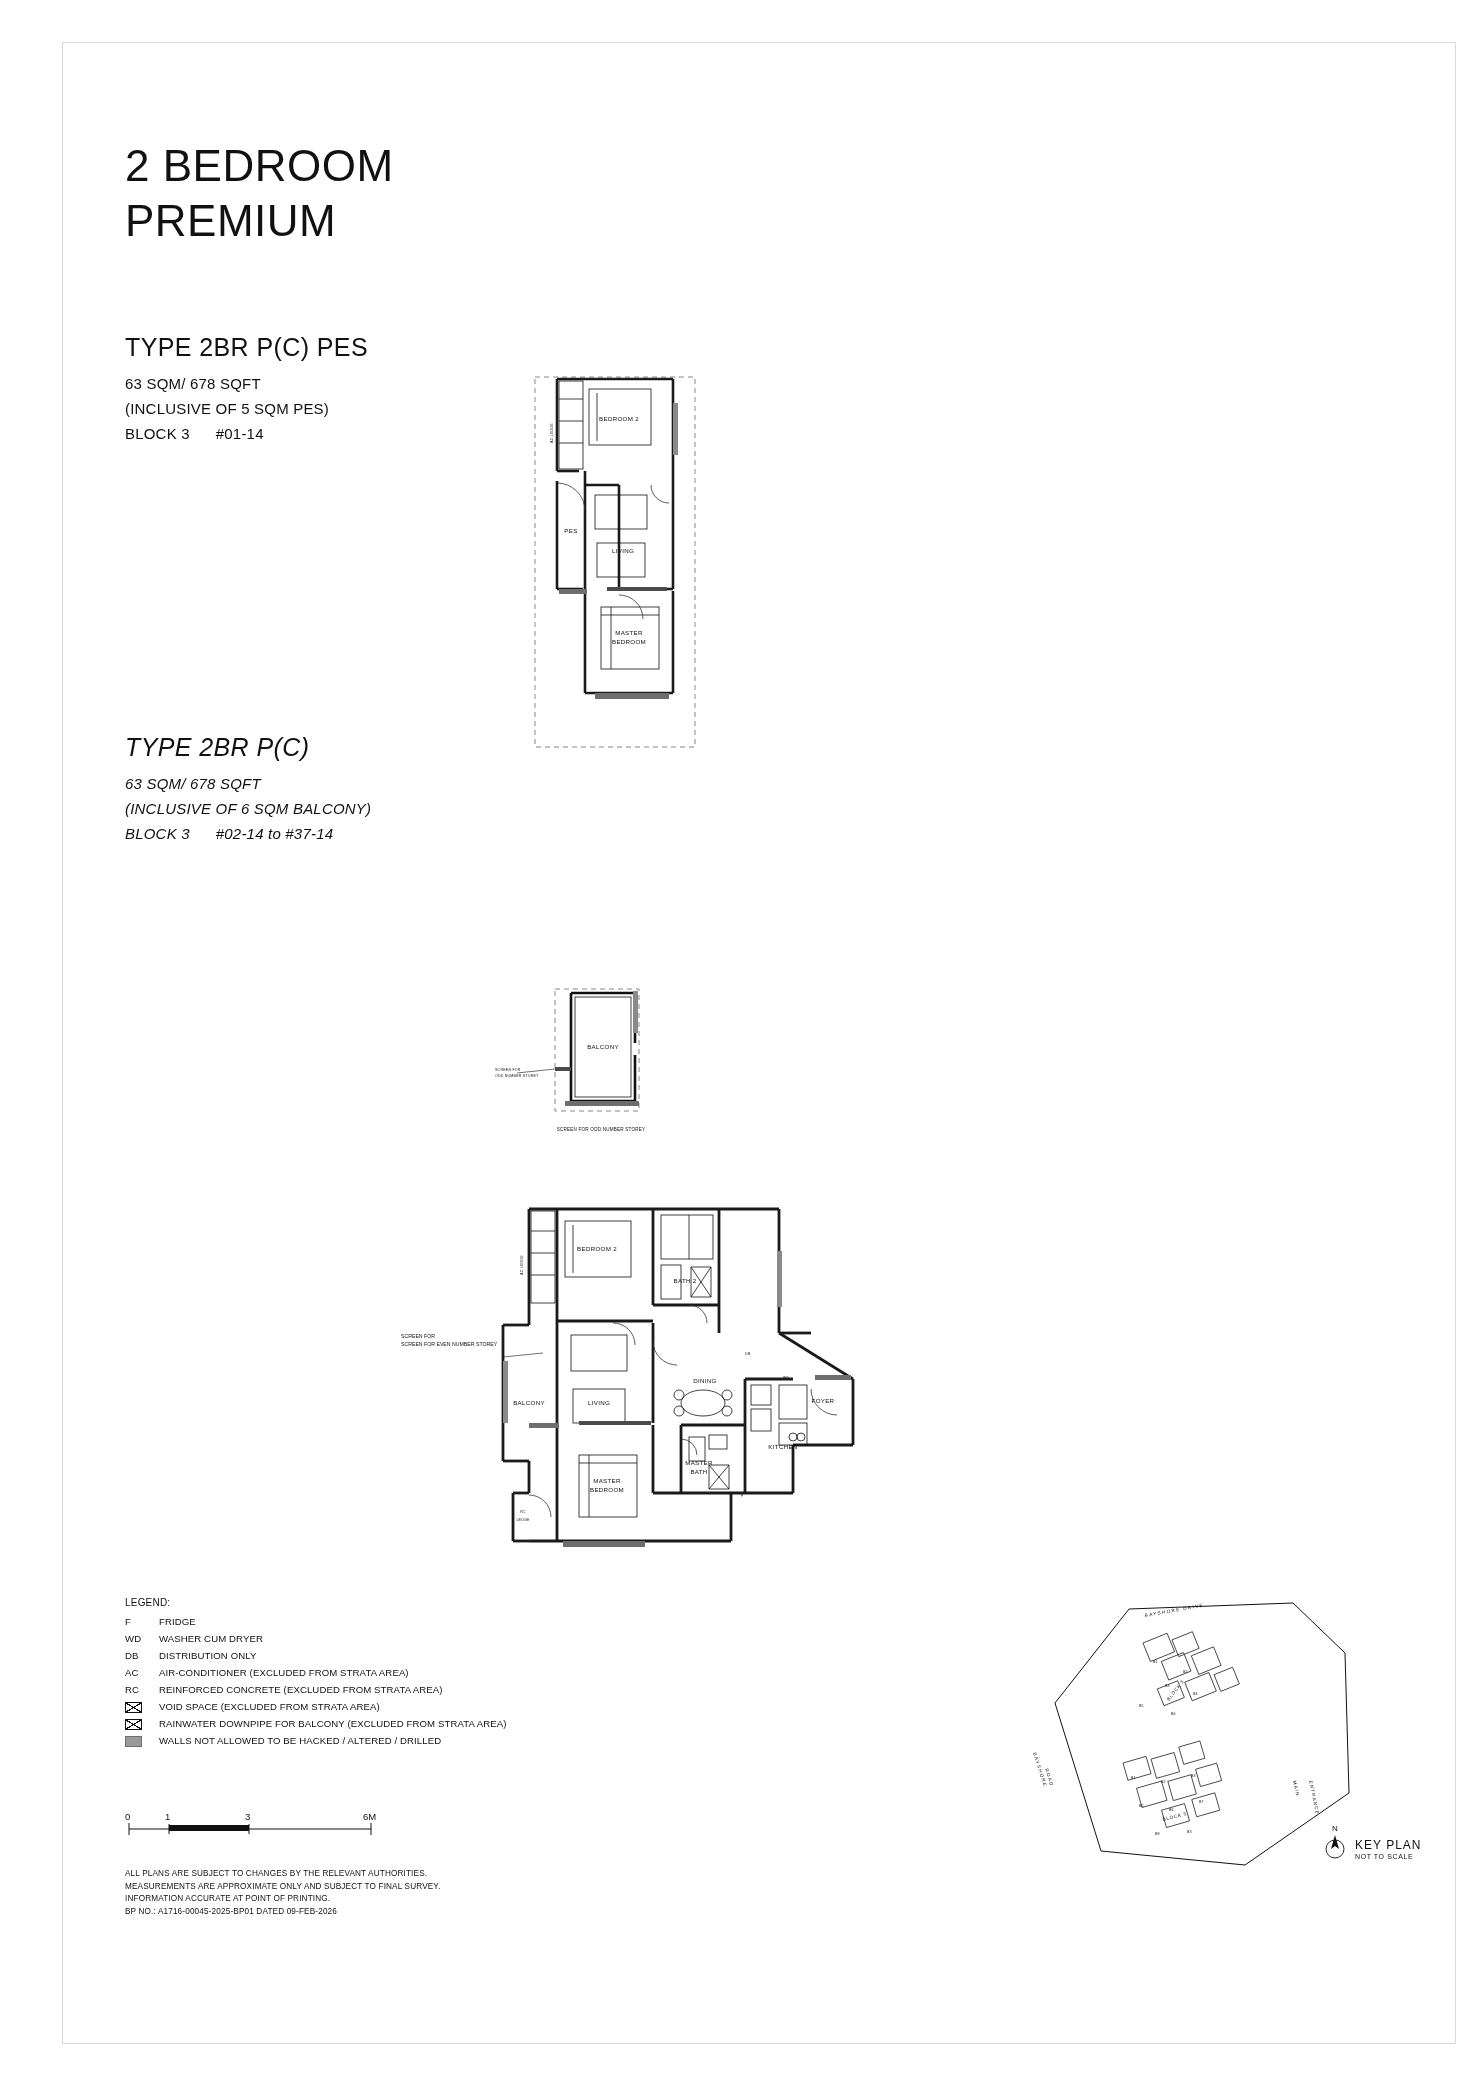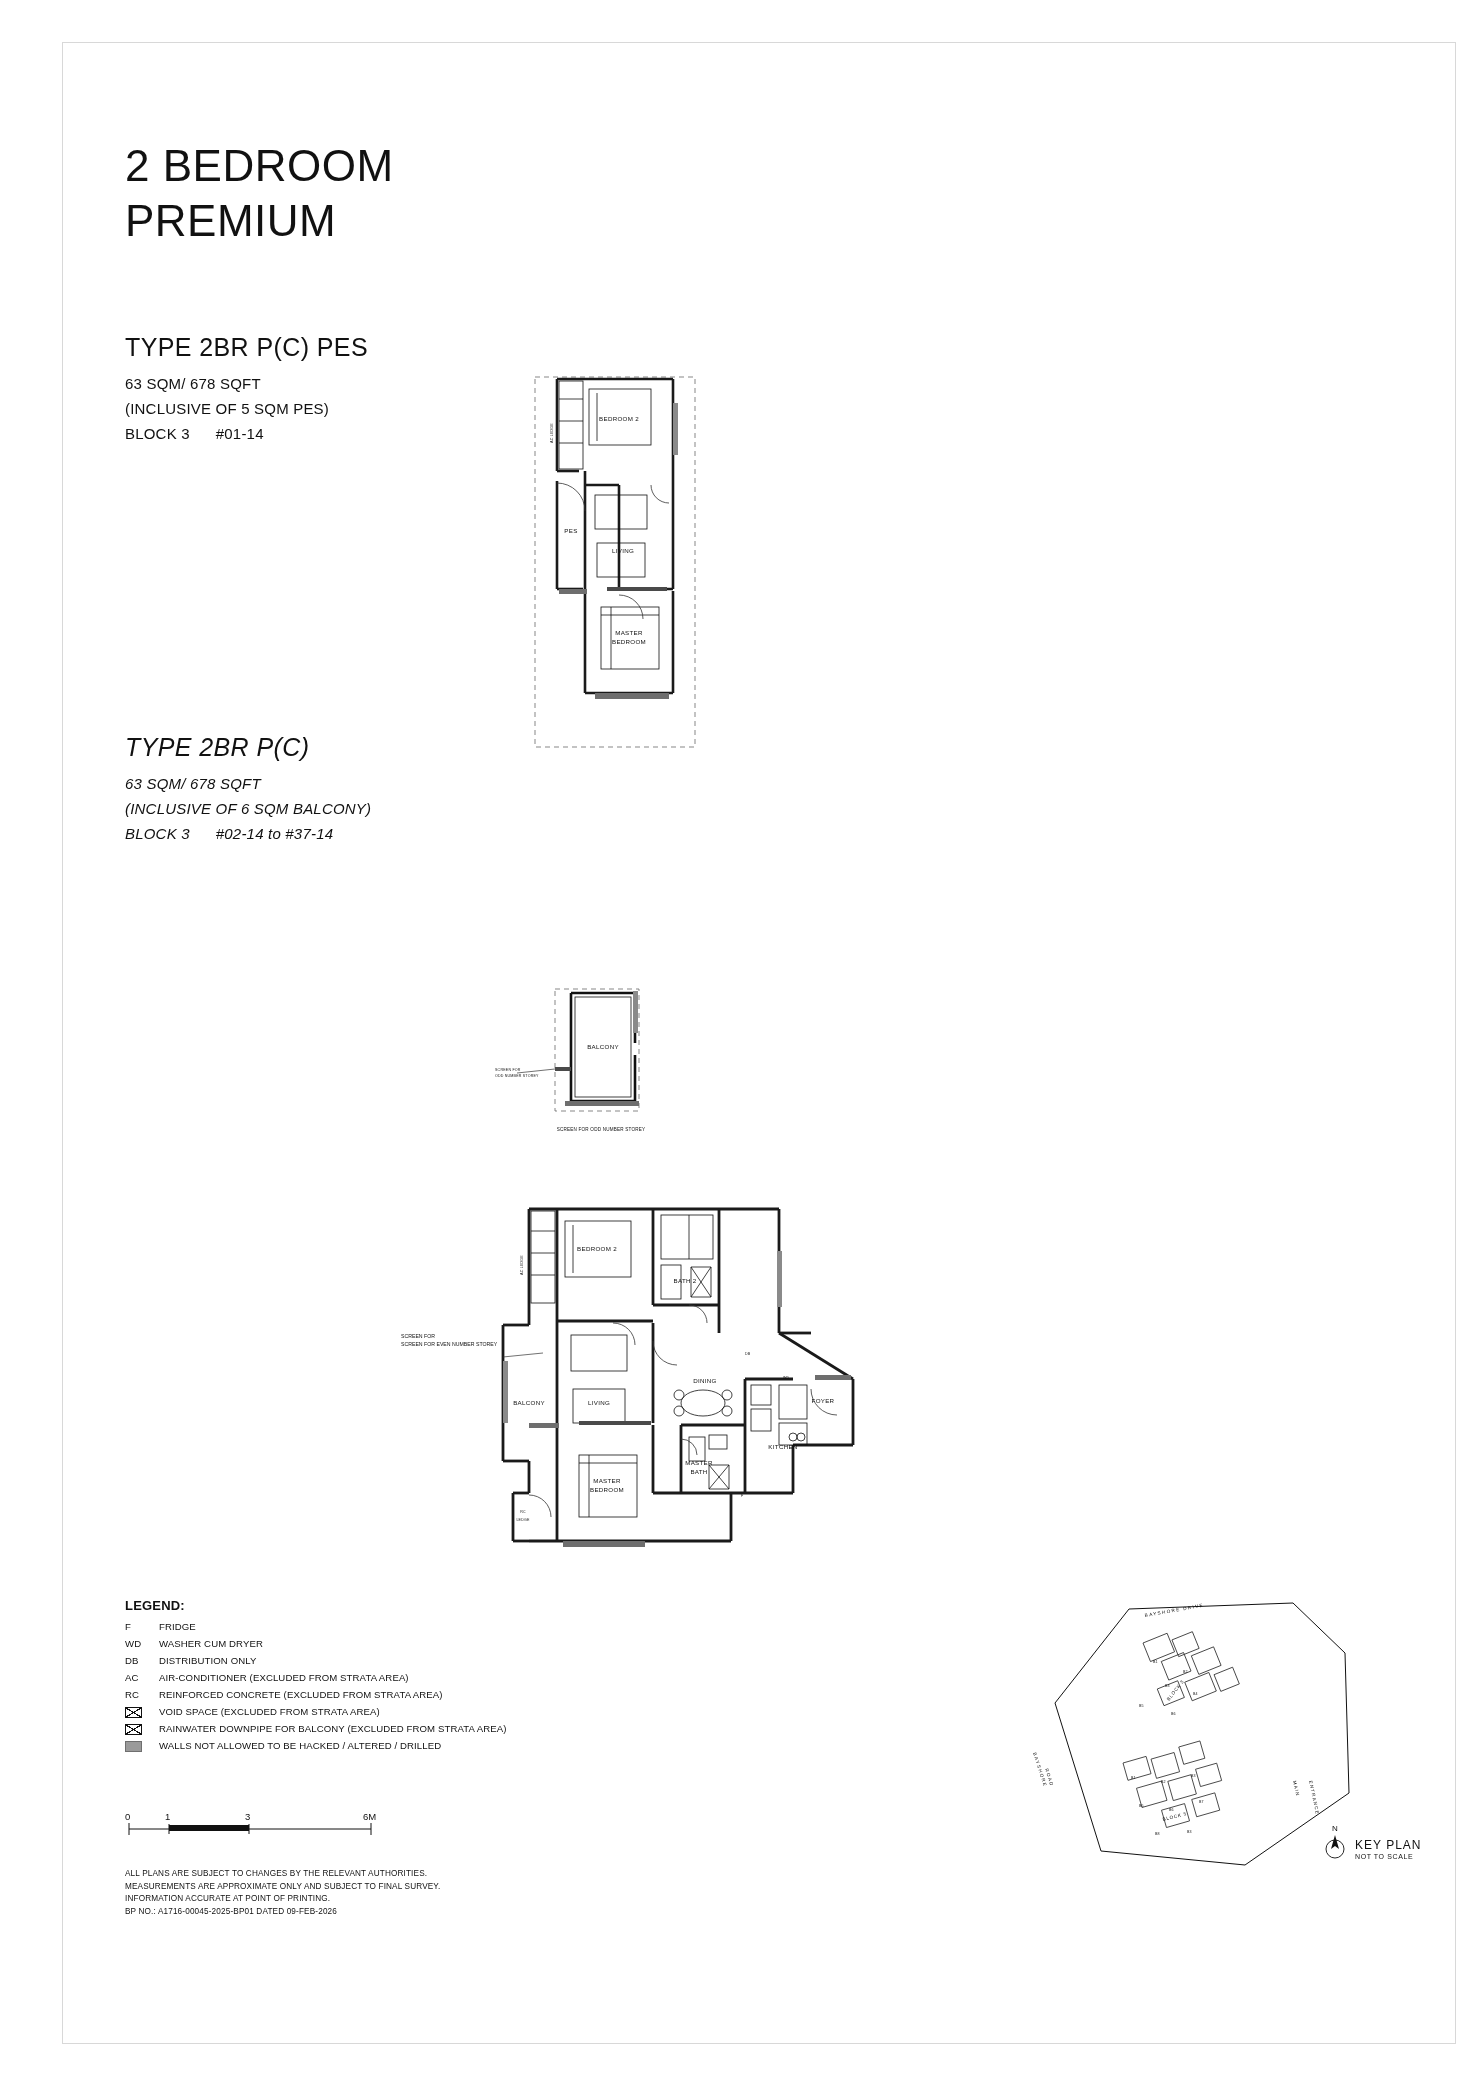--- a/index.html
+++ b/index.html
@@ -16,21 +16,21 @@
 
   #head1{top:290px;}
   #head2{top:690px;font-style:italic;}
 
   
   .draw{position:absolute;}
   .draw svg{display:block;}
 
   
   .legend{position:absolute;left:62px;top:1552px;font-size:10px;color:#111;line-height:1.62;}
-  .legend .lt{font-size:13px;margin-bottom:3px;letter-spacing:.2px;font-weight:bold;}
+  .legend .lt{font-size:10px;margin-bottom:3px;letter-spacing:.2px;}
   .legend table{border-collapse:collapse;}
   .legend td{padding:0 0 1.5px 0;vertical-align:top;font-size:9.6px;letter-spacing:.1px;}
   .legend td.k{width:34px;}
   .sym{display:inline-block;width:15px;height:9px;border:1px solid #111;position:relative;vertical-align:middle;}
   .sym.x::before,.sym.x::after{content:"";position:absolute;left:0;top:0;width:100%;height:100%;}
   .sym.x::before{background:linear-gradient(to top right,transparent 46%,#111 46%,#111 54%,transparent 54%);}
   .sym.x::after{background:linear-gradient(to bottom right,transparent 46%,#111 46%,#111 54%,transparent 54%);}
   .sym.solid{background:#9a9a9a;border:1px solid #6f6f6f;}
 
   

